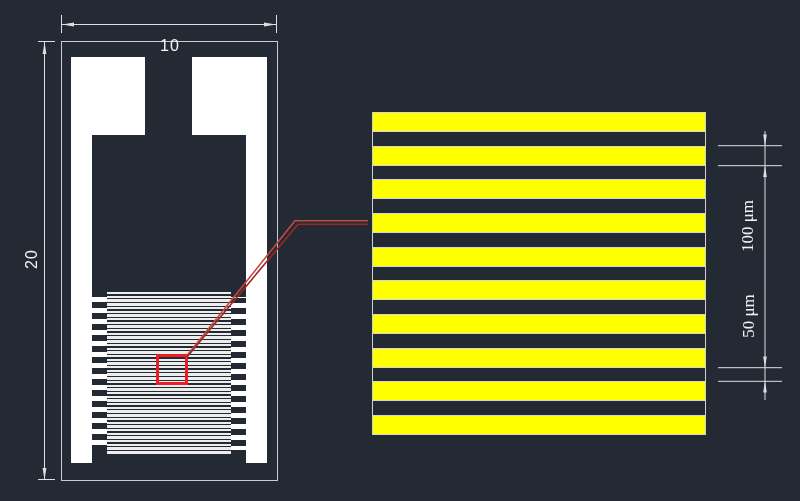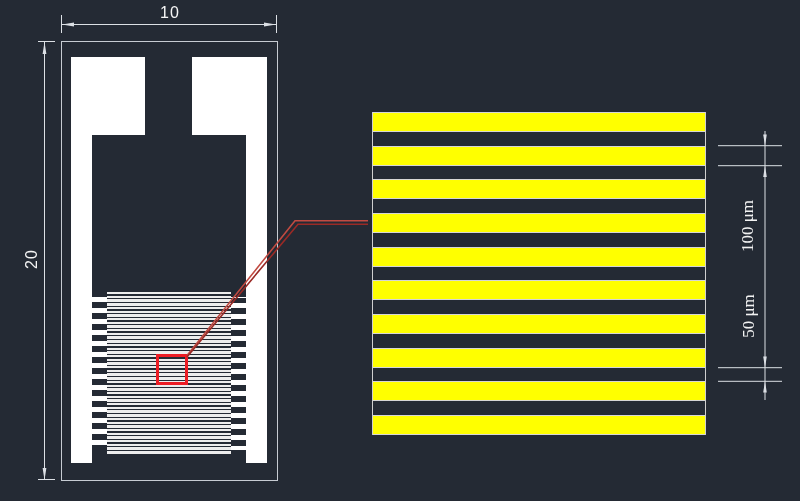--- a/index.html
+++ b/index.html
@@ -42,21 +42,21 @@
   .stripe{
     height:20px;flex:none;box-sizing:border-box;
     border-top:1px solid #d6d6d6;border-bottom:1px solid #d6d6d6;
   }
   
   .dim-label{
     color:#f5f5f5;font-size:16px;line-height:1;white-space:nowrap;
     letter-spacing:1px;
   }
   .dim-label.rot{transform:translate(-50%,-50%) rotate(-90deg);}
-  .dim-label.hor{transform:translateX(-50%);}
+  .dim-label.hor{transform:translateX(-50%);margin-top:33px;}
   .um-label{
     color:#f2f2f2;font-family:"Liberation Serif","DejaVu Serif",serif;
     font-size:17px;line-height:1;white-space:nowrap;
     transform:translate(-50%,-50%) rotate(-90deg);
   }
   svg.overlay{position:absolute;left:0;top:0;pointer-events:none;}
 </style>
 </head>
 <body style="background: rgb(36, 42, 52);">
 

